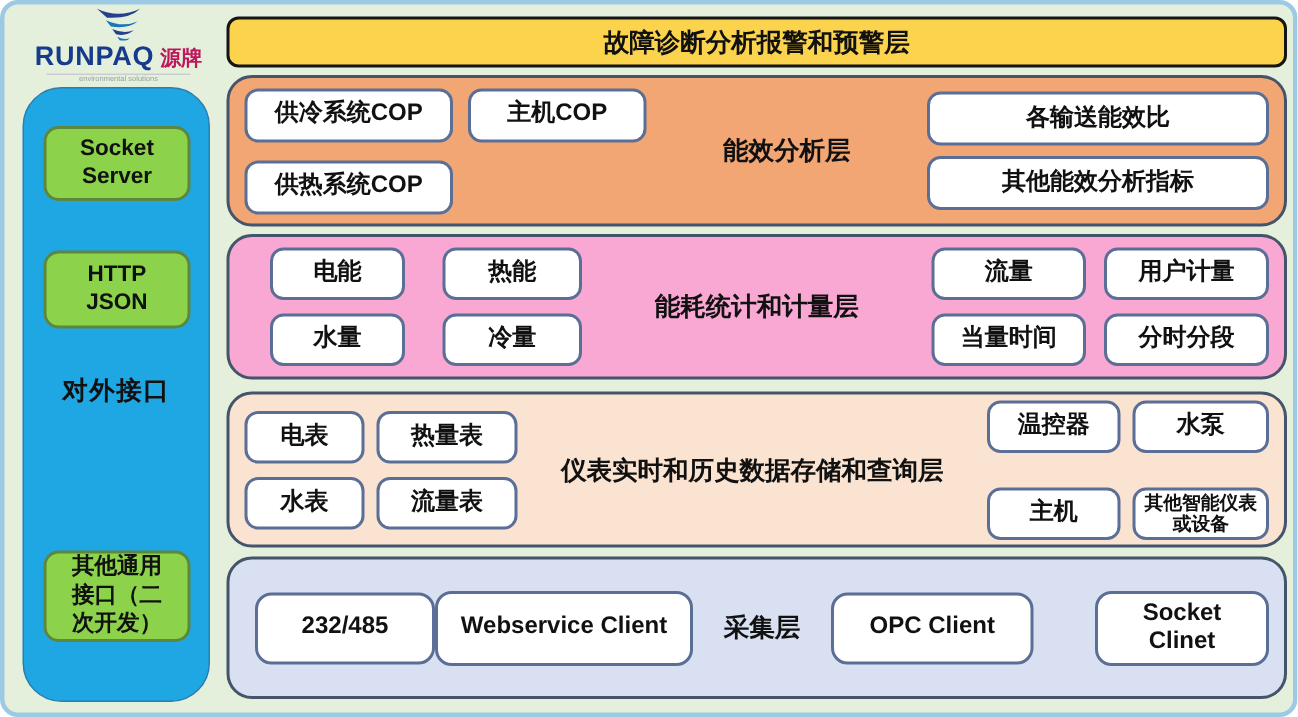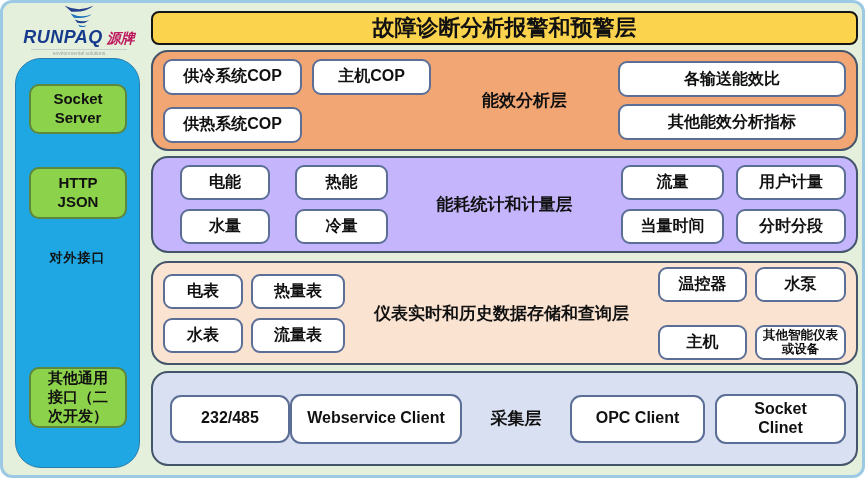--- a/index.html
+++ b/index.html
@@ -8,21 +8,21 @@
 
   #page {
     position:relative; width:865px; height:478px;
     background:#e4f0db; border:3px solid #9ccae4; border-radius:12px;
     overflow:hidden;
   }
 
   
   .logo { position:absolute; left:16px; top:2px; width:120px; height:52px; text-align:center; }
   .logo svg { display:block; margin:0 auto; }
-  .logo-row { display:flex; align-items:baseline; justify-content:center; gap:4px;font-style:italic; }
+  .logo-row { display:flex; align-items:baseline; justify-content:center; gap:4px; }
   .logo-brand { font-size:18px; letter-spacing:0.5px; color:#163a8c; }
   .logo-brand-cn { font-size:14px; color:#be185d; }
   .logo-tagline { font-size:5px; color:#9aa0a6; border-top:1px solid #c9cdd2; margin:1px 12px 0 12px; font-weight:normal; }
 
   
   .sidebar {
     position:absolute; left:12px; top:55px; width:125px; height:410px;
     background:#1fa7e4; border:1px solid #2b7fae; border-radius:26px;
   }
   .side-item {
@@ -30,36 +30,36 @@
     background:#8cd24a; border:2px solid #5d873d; border-radius:10px;
     display:flex; align-items:center; justify-content:center; text-align:center;
     font-size:15px; line-height:1.25; padding:12px; word-break:break-word;
   }
   .si-0 { top:25px;  height:50px; }
   .si-1 { top:108px; height:52px; }
   .si-2 { top:226px; height:55px; }
   .si-3 { top:308px; height:61px; }
   .side-title {
     position:absolute; top:190px; left:0; width:100%;
-    text-align:center; font-size:13px; letter-spacing:1px;
+    text-align:center; font-size:17px; letter-spacing:1px;
   }
 
   
   .alert-bar {
     position:absolute; left:148px; top:8px; width:707px; height:34px;
     background:#fbd34d; border:2px solid #151515; border-radius:8px;
-    display:flex; align-items:center; justify-content:center; font-size:22px;
+    display:flex; align-items:center; justify-content:center; font-size:17px;
   }
   .layer {
     position:absolute; left:148px; width:707px;
     border:2px solid #44546a; border-radius:17px;
     display:flex; align-items:center; padding:0 10px;
   }
   .l1 { top:47px;  height:101px; background:#f2a673; }
-  .l2 { top:153px; height:97px;  background:#c4b5fd; }
+  .l2 { top:153px; height:97px;  background:#f9a8d4; }
   .l3 { top:258px; height:104px; background:#fbe3d2; }
   .l4 { top:368px; height:95px;  background:#d9e0f2; }
 
   .layer-label { flex:1; text-align:center; font-size:17px; padding:0 4px; }
 
   .box {
     background:#fff; border:2px solid #5b6e96; border-radius:9px;
     display:flex; align-items:center; justify-content:center; text-align:center;
     font-size:16px; height:36px; line-height:1.15;
   }
@@ -74,21 +74,21 @@
 
   .l3 .grid-left  { grid-template-columns:80px 94px; gap:9px 8px; }
   .l3 .grid-right { grid-template-columns:89px 91px; gap:23px 8px; }
   .l3 .box { height:35px; }
   .box.small { font-size:12.5px; padding:1px; }
 
   .l4 .box { border-radius:11px; }
   .b-232   { width:120px; height:48px; margin-left:7px; }
   .b-wsc   { width:172px; height:50px; padding:0 2px; }
   .b-opc   { width:135px; height:48px; margin-right:10px; }
-  .b-socket{ width:131px; height:50px; padding:0 22px; }
+  .b-socket{ width:116px; height:50px; padding:0 22px;margin-left:31px; }
 </style>
 </head>
 <body>
 
 <div id="page">
 
   <div class="logo">
     <svg width="34" height="22" viewBox="0 0 40 26">
       <path d="M3 1 Q20 9 37 1 Q29 9 11 8 Z" fill="#25408f"></path>
       <path d="M10 10 Q23 16 35 11 Q28 17 14 15 Z" fill="#1b75bc"></path>

